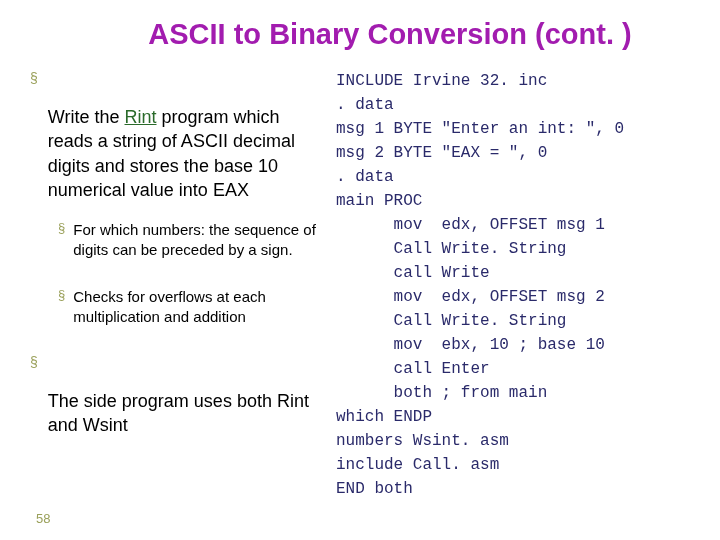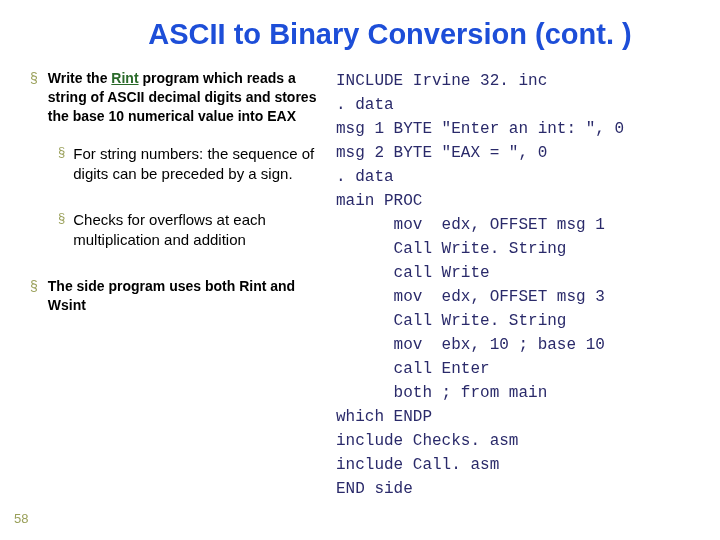--- a/index.html
+++ b/index.html
@@ -7,21 +7,21 @@
     width: 720px;
     height: 540px;
     background: #ffffff;
     font-family: Arial, Helvetica, sans-serif;
     position: relative;
     overflow: hidden;
   }
   .title {
     font-size: 29px;
     font-weight: bold;
-    color: #1d4ed8;
+    color: #a21caf;
     text-align: center;
     padding: 18px 20px 10px 80px;
   }
   .content {
     display: flex;
     padding: 8px 10px 0 30px;
   }
   .left-col {
     width: 300px;
     padding-right: 10px;
@@ -40,24 +40,25 @@
     margin-bottom: 18px;
   }
   .bullet-l1 .marker {
     color: #9aa05a;
     font-size: 14px;
     margin-right: 10px;
     line-height: 1.3;
     flex-shrink: 0;
   }
   .bullet-l1 .text {
-    font-size: 14px;
-    font-weight: bold;
+    font-size: 18px;
+    font-weight: normal;
     color: #000;
     line-height: 1.35;
+    margin-top: 36px;
   }
   .bullet-l2 {
     display: flex;
     margin-left: 28px;
     margin-bottom: 26px;
   }
   .bullet-l2 .marker {
     color: #9aa05a;
     font-size: 13px;
     margin-right: 8px;
@@ -69,21 +70,21 @@
     color: #000;
     line-height: 1.35;
   }
   .rint {
     text-decoration: underline;
     color: #2a6a2a;
   }
   .page-num {
     position: absolute;
     bottom: 14px;
-    left: 14px;
+    left: 36px;
     font-size: 13px;
     color: #9aa05a;
   }
 </style>
 </head>
 <body>
 
 <div class="title">ASCII to Binary Conversion (cont. )</div>
 
 <div class="content">
@@ -92,21 +93,21 @@
 
     <div class="bullet-l1">
       <div class="marker">§</div>
       <div class="text">
         <span>Write the </span><span class="rint">Rint</span><span> program which reads a string of ASCII decimal digits and stores the base 10  numerical value into EAX</span>
       </div>
     </div>
 
     <div class="bullet-l2">
       <div class="marker">§</div>
-      <div class="text">For string numbers: the sequence of digits can be preceded by a sign.</div>
+      <div class="text">For which numbers: the sequence of digits can be preceded by a sign.</div>
     </div>
 
     <div class="bullet-l2">
       <div class="marker">§</div>
       <div class="text">Checks for overflows at each multiplication and addition</div>
     </div>
 
     <div class="bullet-l1">
       <div class="marker">§</div>
       <div class="text">The side program uses both Rint and Wsint</div>
@@ -116,25 +117,25 @@
 
   <div class="right-col"><span>INCLUDE Irvine 32. inc</span>
 <span>. data</span>
 <span>msg 1 BYTE "Enter an int: ", 0</span>
 <span>msg 2 BYTE "EAX = ", 0</span>
 <span>. data</span>
 <span>main PROC</span>
 <span>      mov  edx, OFFSET msg 1</span>
 <span>      Call Write. String</span>
 <span>      call Write</span>
-<span>      mov  edx, OFFSET msg 3</span>
+<span>      mov  edx, OFFSET msg 2</span>
 <span>      Call Write. String</span>
 <span>      mov  ebx, 10 ; base 10</span>
 <span>      call Enter</span>
 <span>      both ; from main</span>
 <span>which ENDP</span>
-<span>include Checks. asm</span>
+<span>numbers Wsint. asm</span>
 <span>include Call. asm</span>
-<span>END side</span></div>
+<span>END both</span></div>
 
 </div>
 
 <div class="page-num">58</div>
 
 </body></html>

